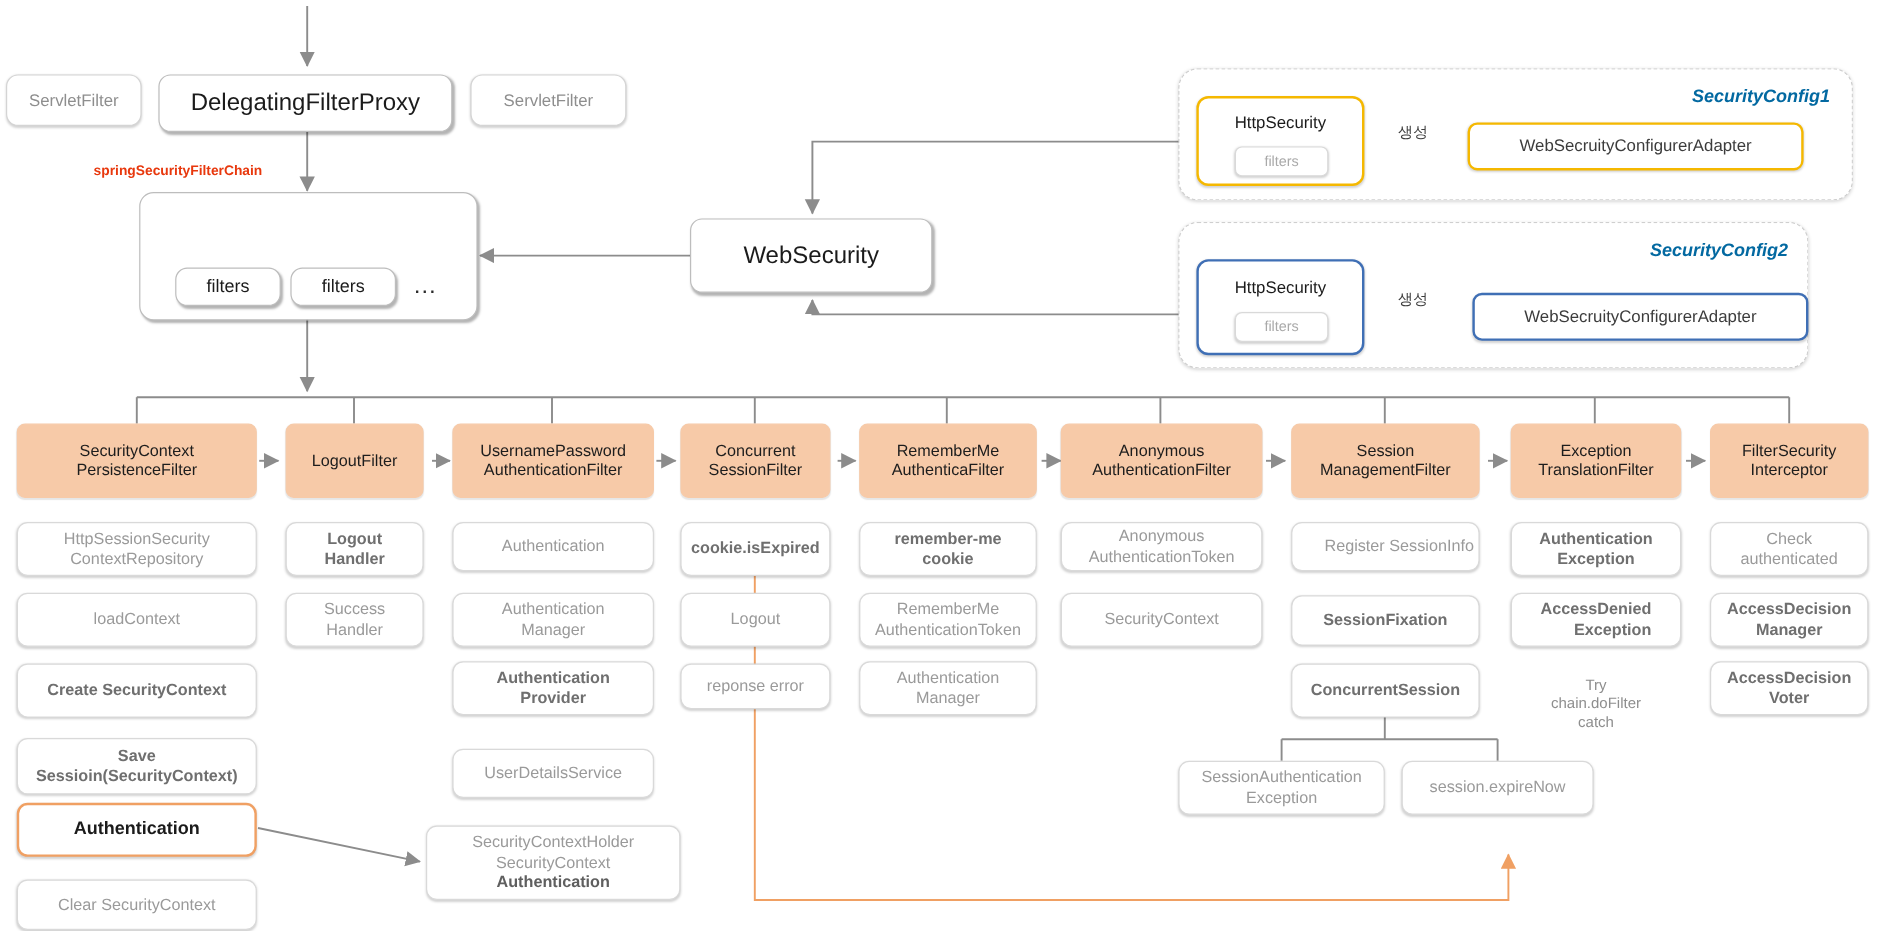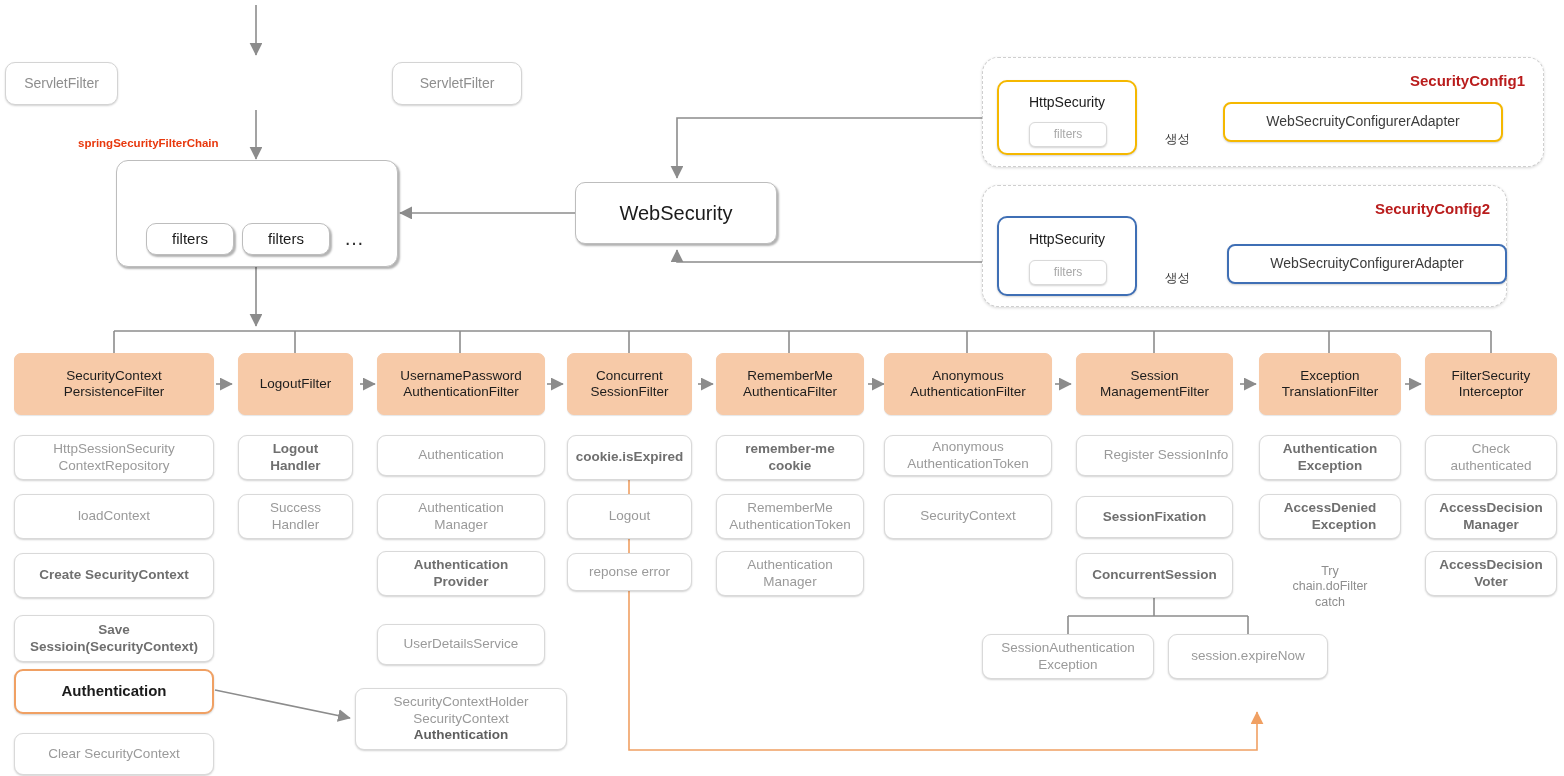--- a/index.html
+++ b/index.html
@@ -22,28 +22,28 @@
   .hbox.title{color:#1b1b1b;font-size:20px;}
   .hbox.muted{color:#8e8e8e;font-size:14px;border:1px solid #d4d4d4;box-shadow:0 1px 2px rgba(0,0,0,.18);}
 
   
   .fbox{background:#f7caa8;border:1px solid #f7caa8;border-radius:7px;color:#1d1d1d;
         font-size:13.5px;box-shadow:0 1px 1px rgba(0,0,0,.10);}
 
   
   .cfg{position:absolute;box-sizing:border-box;background:#fff;border:1px dashed #cfcfcf;
        border-radius:16px;box-shadow:0 1px 3px rgba(0,0,0,.16);}
-  .cfg-label{position:absolute;font-size:15px;font-weight:bold;color:#b91c1c;}
+  .cfg-label{position:absolute;font-size:15px;font-style:italic;font-weight:bold;color:#0369a1;}
 
   .accent-y{border:2px solid #f5b800 !important;}
   .accent-b{border:2px solid #3f6fb5 !important;}
   .accent-o{border:2px solid #f0a063 !important;}
 
   .chainlabel{position:absolute;color:#e8380d;font-size:11.5px;font-weight:bold;}
-  .gen{position:absolute;font-size:12.5px;color:#3c3c3c;margin-top:29px;}
+  .gen{position:absolute;font-size:12.5px;color:#3c3c3c;}
   .dots{position:absolute;color:#2b2b2b;font-size:20px;letter-spacing:2px;}
   .freetext{position:absolute;text-align:center;font-size:12.5px;color:#8e8e8e;line-height:1.22;}
 </style>
 </head>
 <body>
 
 <div id="canvas">
 
   <svg class="wires" viewBox="0 0 1564 776">
     <defs>
@@ -102,20 +102,23 @@
 
     <g stroke="#f0a063" stroke-width="1.6" fill="none">
       <path d="M629,480 L629,750 L1257,750 L1257,712" marker-end="url(#ao)"></path>
     </g>
   </svg>
 
   <div class="node hbox muted" style="left:5px;top:62px;width:113px;height:43px;">
     <span>ServletFilter</span>
   </div>
 
+  <div class="node hbox title" style="left:132px;top:62px;width:245px;height:48px;">
+    <span>DelegatingFilterProxy</span>
+  </div>
 
   <div class="node hbox muted" style="left:392px;top:62px;width:130px;height:43px;">
     <span>ServletFilter</span>
   </div>
 
   <div class="chainlabel" style="left:78px;top:137px;">springSecurityFilterChain</div>
 
   <div class="hbox" style="position:absolute;left:116px;top:160px;width:280px;height:105px;border-radius:12px;">
     <div class="node hbox" style="left:29px;top:62px;width:88px;height:32px;font-size:15px;color:#1b1b1b;">
       <span>filters</span>

